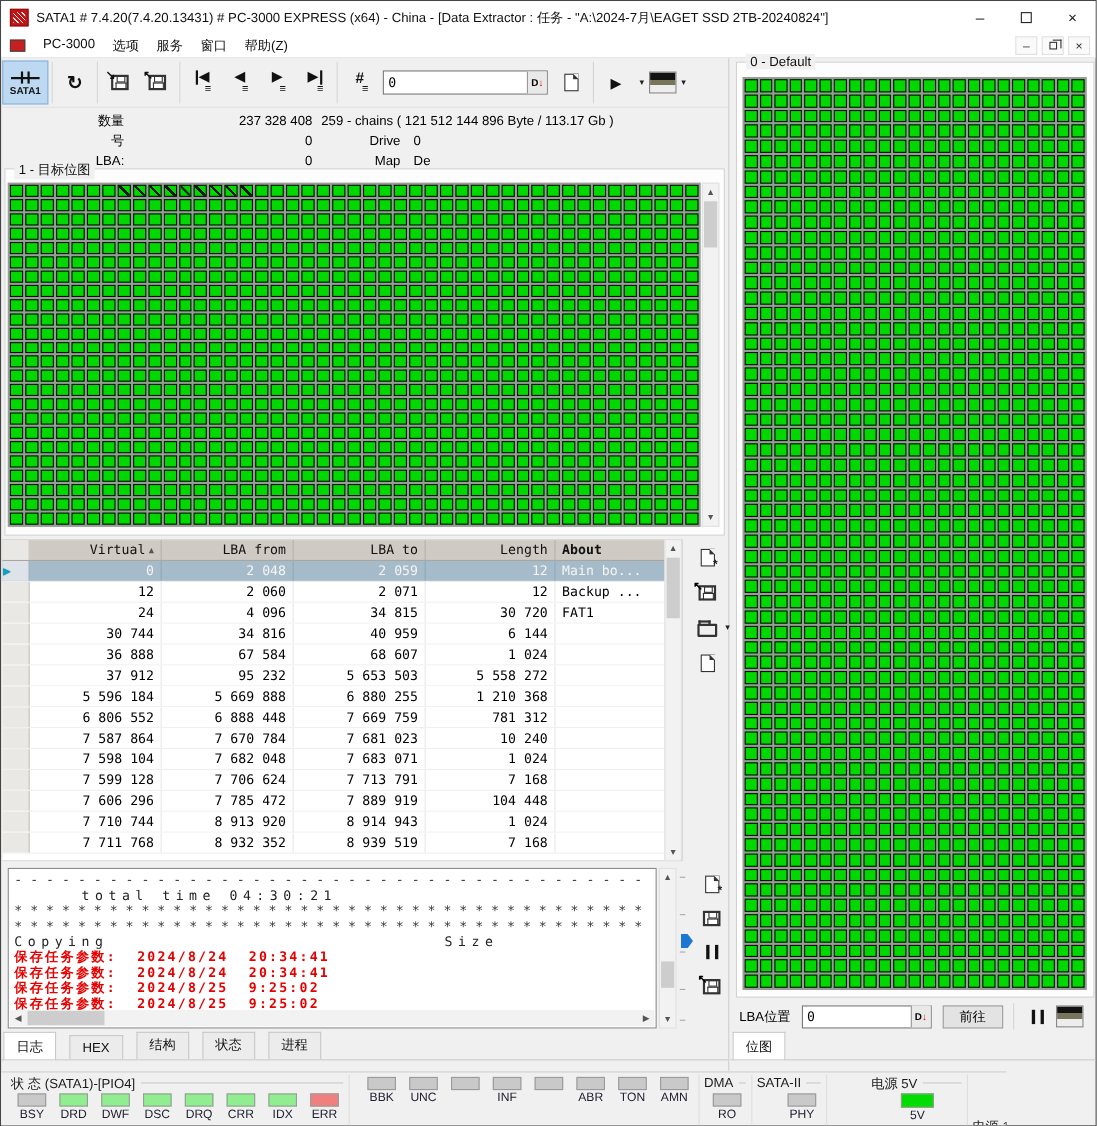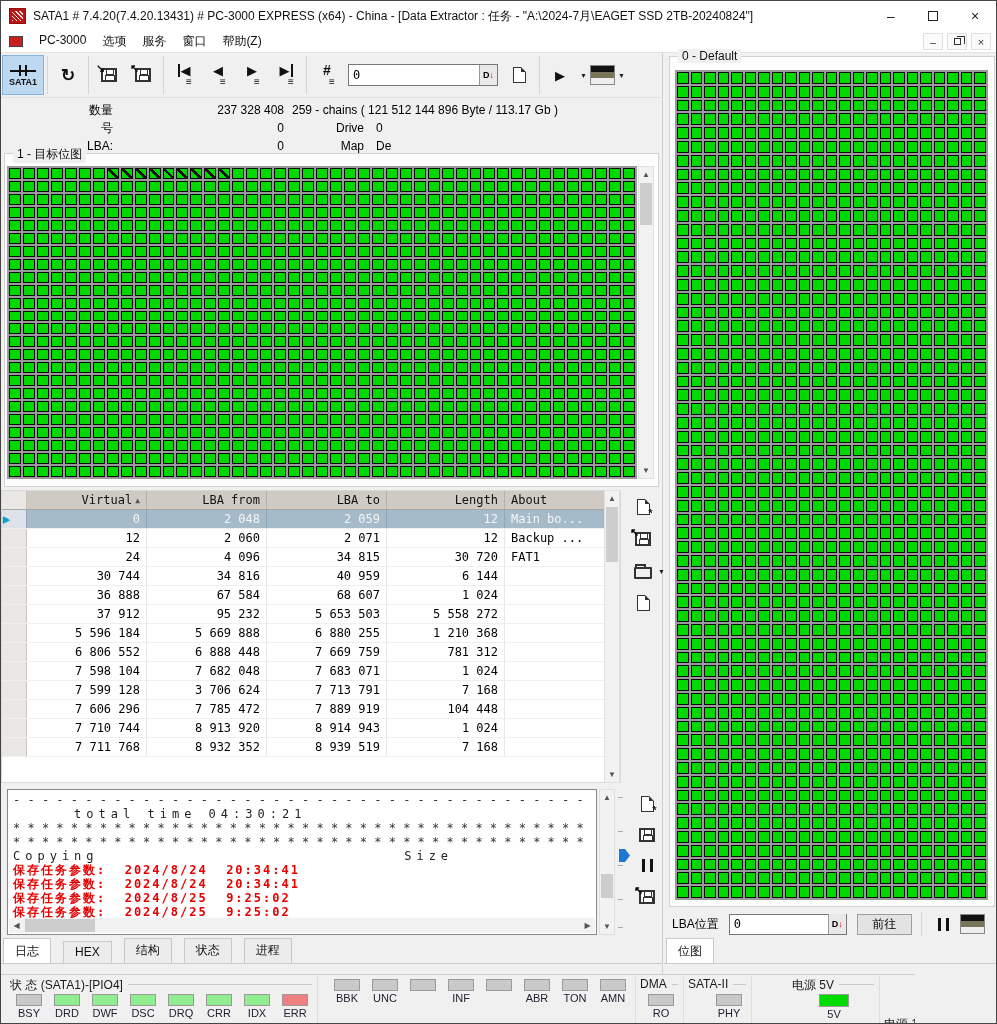--- a/index.html
+++ b/index.html
@@ -97,21 +97,21 @@
   .hs-left { left: 0; } .hs-right { right: 0; }
   .hs-thumb { position: absolute; top: 1px; bottom: 1px; background: #cdcdcd; }
 
   
   .table-wrap { position: absolute; left: 0; top: 437px; width: 620px; height: 293px; background: #fff;
                 border: 1px solid #d9d9d9; font-family: "DejaVu Sans Mono", monospace; font-size: 12px; overflow: hidden; }
   .thead { display: flex; height: 19px; background: #cfcbc4; border-bottom: 1px solid #a9a5a0; }
   .th { border-right: 1px solid #b5b1aa; display: flex; align-items: center; justify-content: flex-end;
         padding: 0 6px; color: #111; }
   .th.gutter { justify-content: flex-start; }
-  .th.left { justify-content: flex-start; }
+  .th.left { justify-content: flex-start; font-weight: bold; }
   .sort { font-size: 8px; color: #555; margin-left: 3px; }
   .tr { display: flex; height: 19px; border-bottom: 1px solid #efefef; background: #fff; }
   .td { border-right: 1px solid #e7e7e7; padding: 0 6px; display: flex; align-items: center; overflow: hidden; white-space: nowrap; }
   .td.num { justify-content: flex-end; }
   .gutterc { width: 25px; flex: none; background: #eae8e4; border-right: 1px solid #c7c3bd; padding: 0 1px; }
   .colw0 { width: 120px; flex: none; } .colw1 { width: 120px; flex: none; }
   .colw2 { width: 120px; flex: none; } .colw3 { width: 118px; flex: none; }
   .colw4 { flex: 1; justify-content: flex-start; }
   .tr.sel { background: #a6bbca; color: #f4f4f4; }
   .tr.sel .td { border-right-color: #90a9ba; }
@@ -1451,30 +1451,38 @@
           <div class="tr">
             <div class="td gutterc"></div>
             <div class="td colw0 num">6 806 552</div>
             <div class="td colw1 num">6 888 448</div>
             <div class="td colw2 num">7 669 759</div>
             <div class="td colw3 num">781 312</div>
             <div class="td colw4"></div>
           </div>
           <div class="tr">
             <div class="td gutterc"></div>
+            <div class="td colw0 num">7 587 864</div>
+            <div class="td colw1 num">7 670 784</div>
+            <div class="td colw2 num">7 681 023</div>
+            <div class="td colw3 num">10 240</div>
+            <div class="td colw4"></div>
+          </div>
+          <div class="tr">
+            <div class="td gutterc"></div>
             <div class="td colw0 num">7 598 104</div>
             <div class="td colw1 num">7 682 048</div>
             <div class="td colw2 num">7 683 071</div>
             <div class="td colw3 num">1 024</div>
             <div class="td colw4"></div>
           </div>
           <div class="tr">
             <div class="td gutterc"></div>
             <div class="td colw0 num">7 599 128</div>
-            <div class="td colw1 num">3 706 624</div>
+            <div class="td colw1 num">7 706 624</div>
             <div class="td colw2 num">7 713 791</div>
             <div class="td colw3 num">7 168</div>
             <div class="td colw4"></div>
           </div>
           <div class="tr">
             <div class="td gutterc"></div>
             <div class="td colw0 num">7 606 296</div>
             <div class="td colw1 num">7 785 472</div>
             <div class="td colw2 num">7 889 919</div>
             <div class="td colw3 num">104 448</div>

